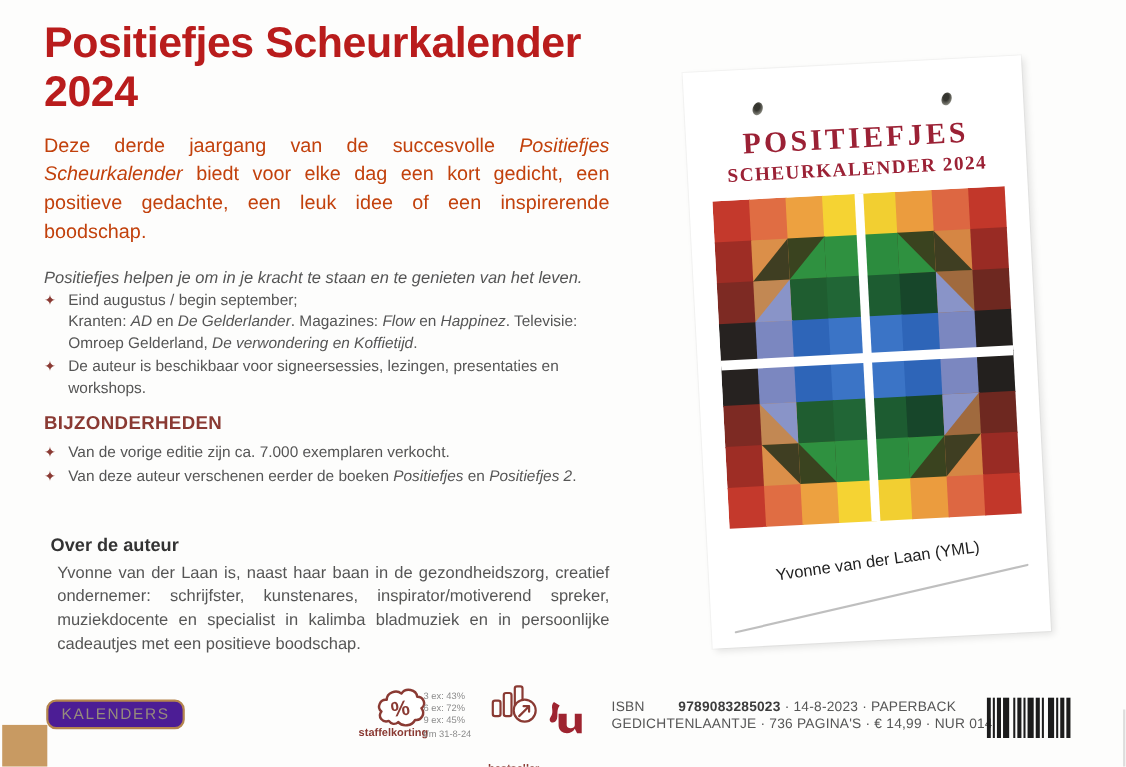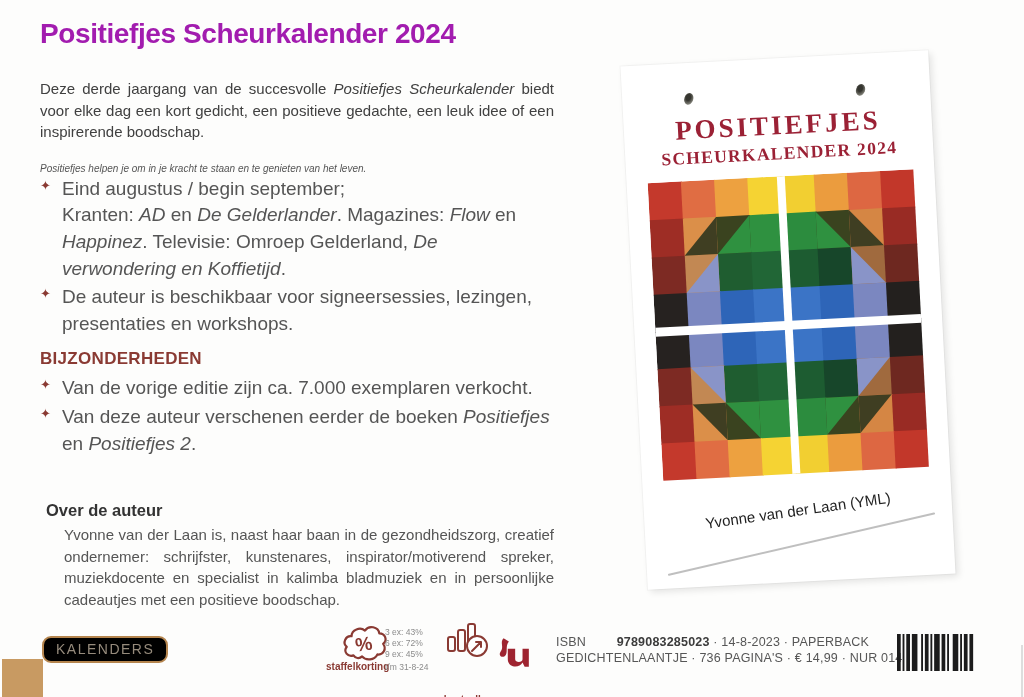--- a/index.html
+++ b/index.html
@@ -5,44 +5,44 @@
   html,body{margin:0;padding:0;}
   body{
     width:1024px;height:697px;position:relative;overflow:hidden;
     background:#fdfdfc;
     font-family:"Liberation Sans",sans-serif;
     color:#4f4f4f;
   }
   
   .left-col{position:absolute;left:40px;top:18px;width:514px;}
   h1.page-title{
-    margin:0;font-size:28px;font-weight:700;letter-spacing:-0.4px;
-    color:#a21caf;
+    margin:0;font-size:39px;font-weight:700;letter-spacing:-0.4px;
+    color:#b91c1c;
   }
   p.intro{
-    margin:28px 0 0 0;font-size:15px;line-height:1.44;text-align:justify;color:#404040;
+    margin:14px 0 0 0;font-size:18px;line-height:1.44;text-align:justify;color:#c2410c;
   }
   p.tagline{
-    margin:20px 0 0 0;font-size:10px;font-style:italic;color:#555;
+    margin:20px 0 0 0;font-size:15px;font-style:italic;color:#555;
   }
   h2.section-heading{
     margin:46px 0 6px 0;font-size:17px;font-weight:700;letter-spacing:.3px;
     color:#8a3a33;
   }
   h2.section-heading.second{margin-top:12px;}
   .bullet{display:flex;margin:2px 0;}
   .bullet .star{
     flex:0 0 22px;color:#8a3a33;font-size:13px;line-height:1.55;
   }
-  .bullet .btext{flex:1;font-size:19px;line-height:1.4;color:#555;}
+  .bullet .btext{flex:1;font-size:14px;line-height:1.4;color:#555;}
   h3.author-heading{
     margin:44px 0 2px 6px;font-size:16.5px;font-weight:700;color:#333;
   }
   p.author-bio{
-    margin:4px 0 0 24px;font-size:15px;line-height:1.44;text-align:justify;color:#555;
+    margin:4px 0 0 12px;font-size:15px;line-height:1.44;text-align:justify;color:#555;
   }
   
   .calendar-card{
     position:absolute;left:634px;top:58px;width:308px;height:524px;
     background:#fff;transform:rotate(-3deg);
     box-shadow:3px 3px 7px rgba(0,0,0,.10),0 0 0 1px rgba(0,0,0,.03);
   }
   .punch-hole{
     position:absolute;top:30px;width:9px;height:12px;border-radius:50%;
     background:radial-gradient(ellipse at 40% 40%, #35352f 30%, #8c8c83 75%, #c9c9c1 100%);
@@ -71,21 +71,21 @@
     background:#949494;opacity:.6;border-radius:1px;
     transform:rotate(-13deg);transform-origin:left center;
   }
   
   .corner-bar{
     position:absolute;left:2px;top:659px;width:41px;height:38px;
     background:#c89a62;
   }
   .kalenders-tab{
     position:absolute;left:42px;top:636px;
-    border:2px solid #b5854e;border-radius:9px;background:#000000;
+    border:2px solid #b5854e;border-radius:9px;background:#4c1d95;
     padding:3px 12px 4px;font-size:14px;letter-spacing:1.5px;color:#968b7c;
   }
   .staffel-icon{position:absolute;left:338px;top:620px;}
   .staffel-label{
     position:absolute;left:326px;top:661px;width:96px;text-align:left;
     font-size:10px;font-weight:700;color:#8a3a33;
   }
   .tiers{position:absolute;left:385px;top:627px;font-size:8.5px;line-height:11px;color:#8b8b8b;}
   .tiers .tier-until{margin-top:2px;}
   .bestseller-icon{position:absolute;left:443px;top:620px;}

